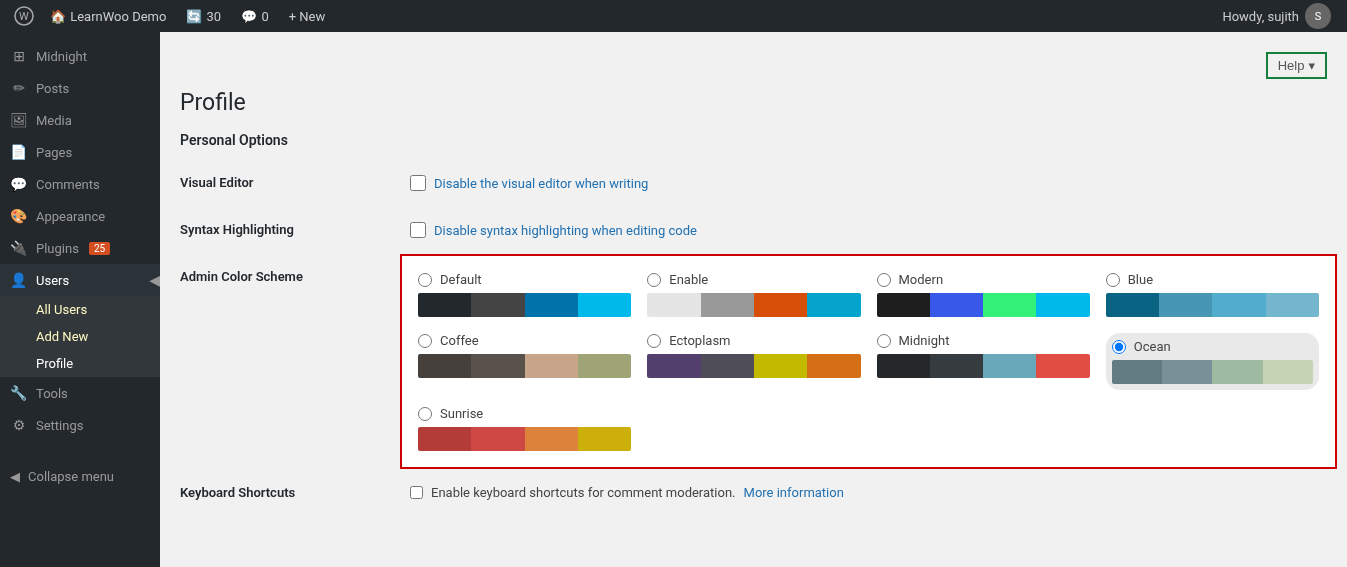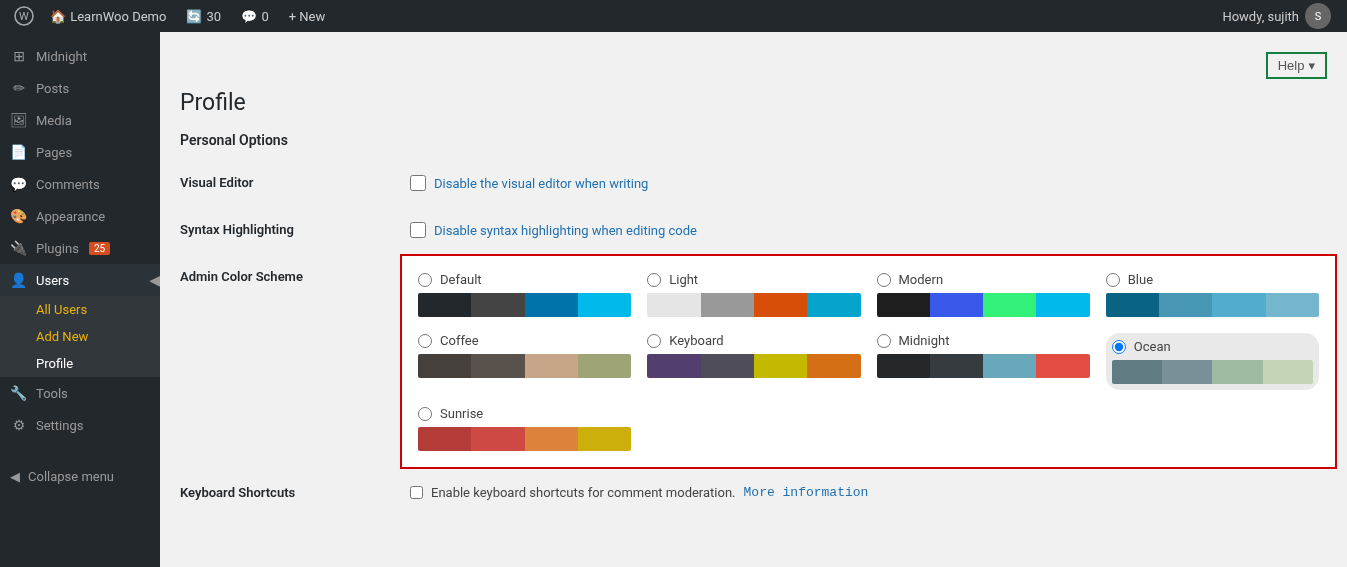--- a/index.html
+++ b/index.html
@@ -70,21 +70,21 @@
       border-radius: 2px;
       padding: 1px 5px;
       margin-left: 2px;
     }
     .submenu {
       background: #32373c;
     }
     .submenu .sub-item {
       display: block;
       padding: 6px 10px 6px 36px;
-      color: #eab308;
+      color: #fef9c3;
       cursor: pointer;
       font-size: 13px;
     }
     .submenu .sub-item.active { color: #fff; }
     .menu-collapse {
       display: flex; align-items: center; gap: 8px;
       padding: 8px 10px;
       color: #999; cursor: pointer; font-size: 13px;
       margin-top: 20px;
     }
@@ -185,21 +185,21 @@
     }
 
     
     .keyboard-row td {
       padding: 15px 10px;
     }
     .keyboard-label-text {
       color: #444; font-size: 13px; text-align: right;
     }
     .more-info-link {
-      color: #2271b1; text-decoration: none; font-family: Liberation Mono, monospace;
+      color: #2271b1; text-decoration: none;
     }
   </style>
 </head>
 <body>
 
 <div id="wpadminbar">
   <div class="adminbar-logo">
     <svg width="20" height="20" viewBox="0 0 20 20" fill="#aaa">
         <circle cx="10" cy="10" r="9" stroke="#aaa" stroke-width="1.5" fill="none"></circle>
         <text x="10" y="14" text-anchor="middle" font-size="11" fill="#aaa">W</text>
@@ -332,21 +332,21 @@
                     <div class="color-swatches">
                       <div class="swatch" style="background-color: rgb(35, 40, 45);"></div>
                       <div class="swatch" style="background-color: rgb(68, 68, 68);"></div>
                       <div class="swatch" style="background-color: rgb(0, 115, 170);"></div>
                       <div class="swatch" style="background-color: rgb(0, 185, 235);"></div>
                     </div>
                   </div>
                   <div class="color-scheme-item">
                     <label class="color-scheme-radio">
                       <input type="radio" name="admin_color" value="light" style="">
-                      <span>Light</span>
+                      <span>Enable</span>
                     </label>
                     <div class="color-swatches">
                       <div class="swatch" style="background-color: rgb(229, 229, 229);"></div>
                       <div class="swatch" style="background-color: rgb(153, 153, 153);"></div>
                       <div class="swatch" style="background-color: rgb(214, 78, 7);"></div>
                       <div class="swatch" style="background-color: rgb(4, 164, 204);"></div>
                     </div>
                   </div>
                   <div class="color-scheme-item">
                     <label class="color-scheme-radio">
@@ -380,21 +380,21 @@
                     <div class="color-swatches">
                       <div class="swatch" style="background-color: rgb(70, 64, 60);"></div>
                       <div class="swatch" style="background-color: rgb(89, 82, 76);"></div>
                       <div class="swatch" style="background-color: rgb(199, 165, 137);"></div>
                       <div class="swatch" style="background-color: rgb(158, 164, 118);"></div>
                     </div>
                   </div>
                   <div class="color-scheme-item">
                     <label class="color-scheme-radio">
                       <input type="radio" name="admin_color" value="ectoplasm" style="">
-                      <span>Keyboard</span>
+                      <span>Ectoplasm</span>
                     </label>
                     <div class="color-swatches">
                       <div class="swatch" style="background-color: rgb(82, 63, 109);"></div>
                       <div class="swatch" style="background-color: rgb(79, 77, 88);"></div>
                       <div class="swatch" style="background-color: rgb(195, 185, 0);"></div>
                       <div class="swatch" style="background-color: rgb(212, 111, 21);"></div>
                     </div>
                   </div>
                   <div class="color-scheme-item">
                     <label class="color-scheme-radio">

